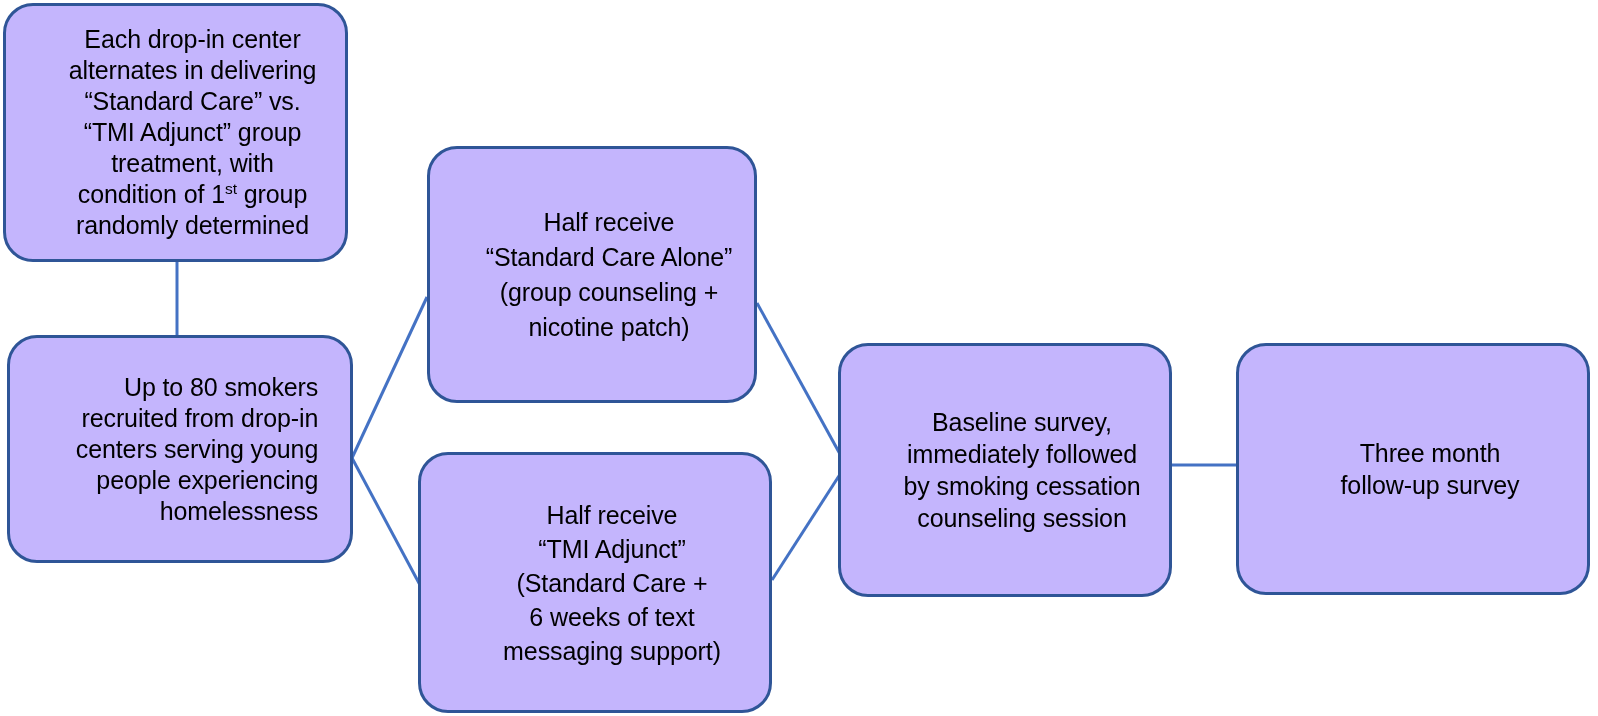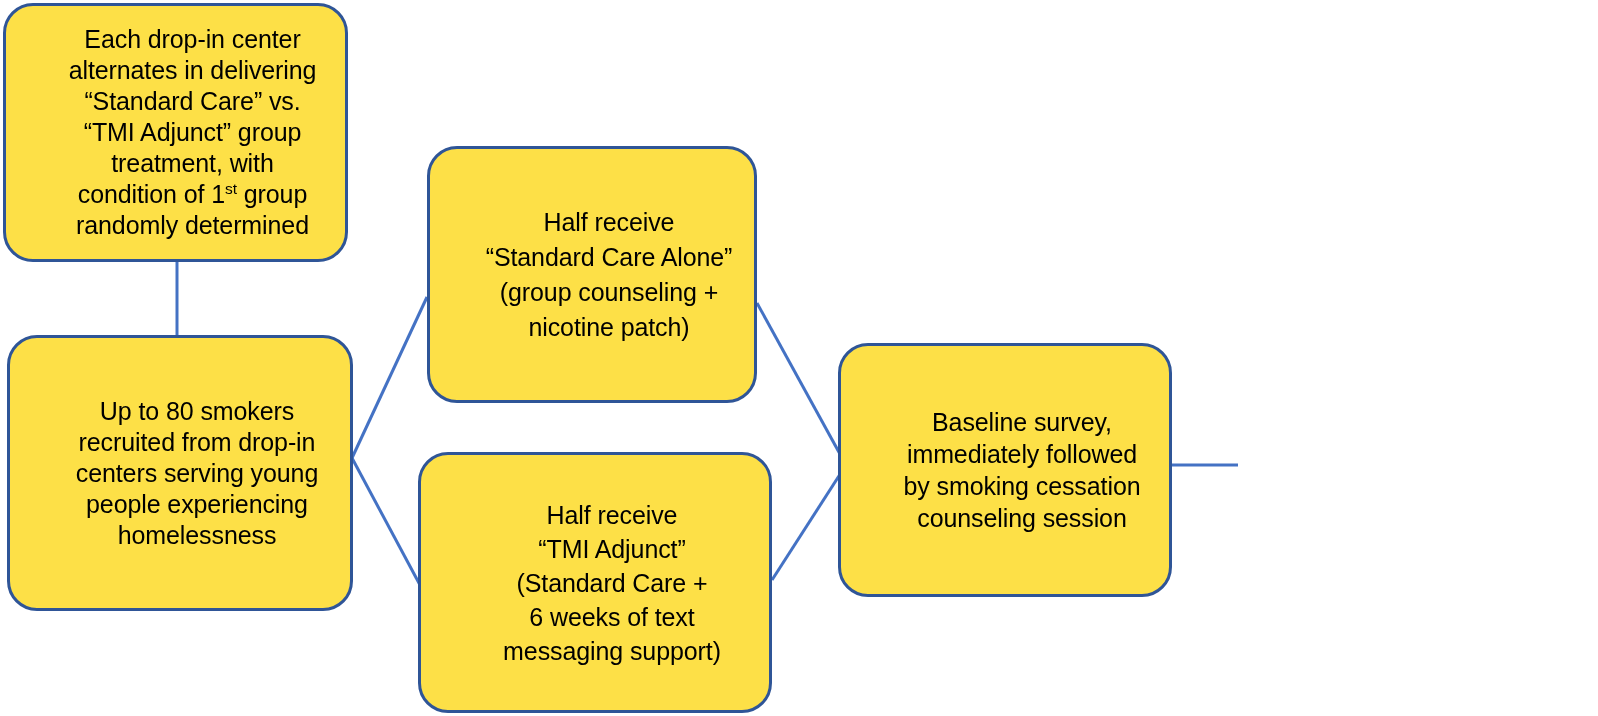--- a/index.html
+++ b/index.html
@@ -22,42 +22,42 @@
     position: absolute;
     left: 0;
     top: 0;
     width: 1598px;
     height: 716px;
     pointer-events: none;
   }
   .node {
     position: absolute;
     box-sizing: border-box;
-    background: #fde047;
+    background: #c4b5fd;
     border: 3px solid #2F5597;
     border-radius: 30px;
     display: flex;
     align-items: center;
     justify-content: center;
     text-align: center;
     z-index: 2;
     padding-left: 34px;
   }
   .node-text {
     font-family: "Liberation Sans", sans-serif;
     font-size: 25px;
     line-height: 30px;
     color: #000000;
     padding: 4px 10px;
     white-space: pre-line;
     letter-spacing: -0.1px;
   }
   
   #node-recruitment-design { left: 3px;    top: 3px;   width: 345px; height: 259px; }
-  #node-participants       { left: 7px;    top: 335px; width: 346px; height: 276px; }
+  #node-participants       { left: 7px;    top: 335px; width: 346px; height: 228px; text-align: right; }
   #node-standard-care      { left: 427px;  top: 146px; width: 330px; height: 257px; }
   #node-tmi-adjunct        { left: 418px;  top: 452px; width: 354px; height: 261px; }
   #node-baseline-survey    { left: 838px;  top: 343px; width: 334px; height: 254px; align-items: center; }
   #node-followup-survey    { left: 1236px; top: 343px; width: 354px; height: 252px; }
 
   #node-recruitment-design .node-text { line-height: 31px; }
   #node-participants .node-text       { line-height: 31px; }
   #node-standard-care .node-text      { line-height: 35px; }
   #node-tmi-adjunct .node-text        { line-height: 34px; }
   #node-baseline-survey .node-text    { line-height: 32px; }
@@ -124,14 +124,18 @@
 messaging support)</div>
   </div>
 
   <div class="node" id="node-baseline-survey">
     <div class="node-text">Baseline survey,
 immediately followed
 by smoking cessation
 counseling session</div>
   </div>
 
+  <div class="node" id="node-followup-survey">
+    <div class="node-text">Three month
+follow-up survey</div>
+  </div>
 
 </div>
 
 </body></html>

